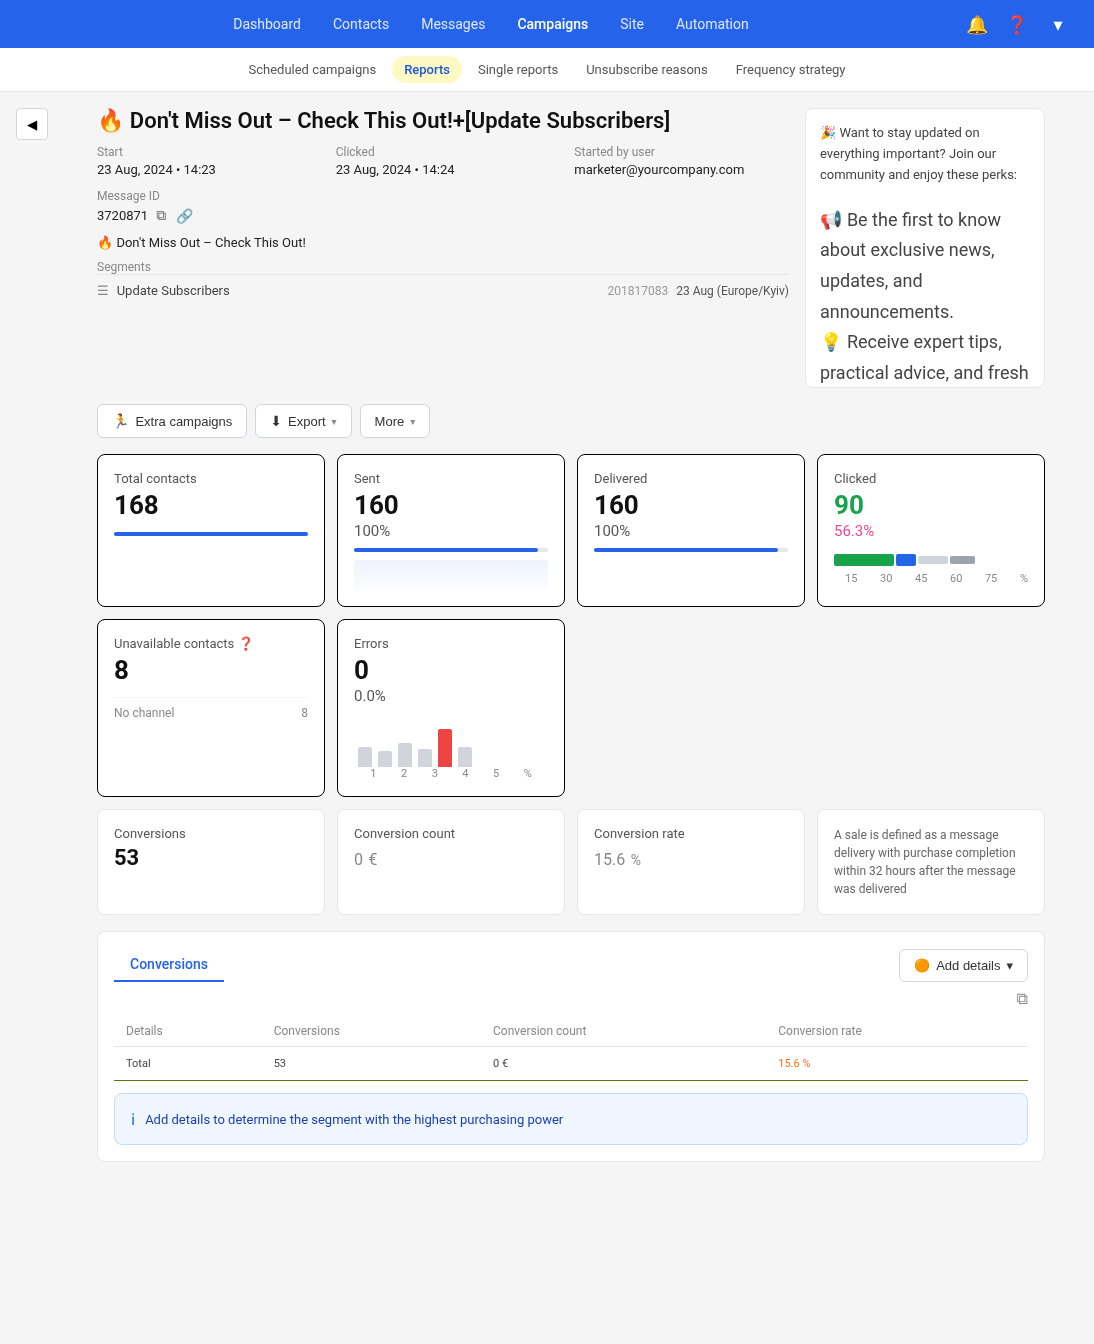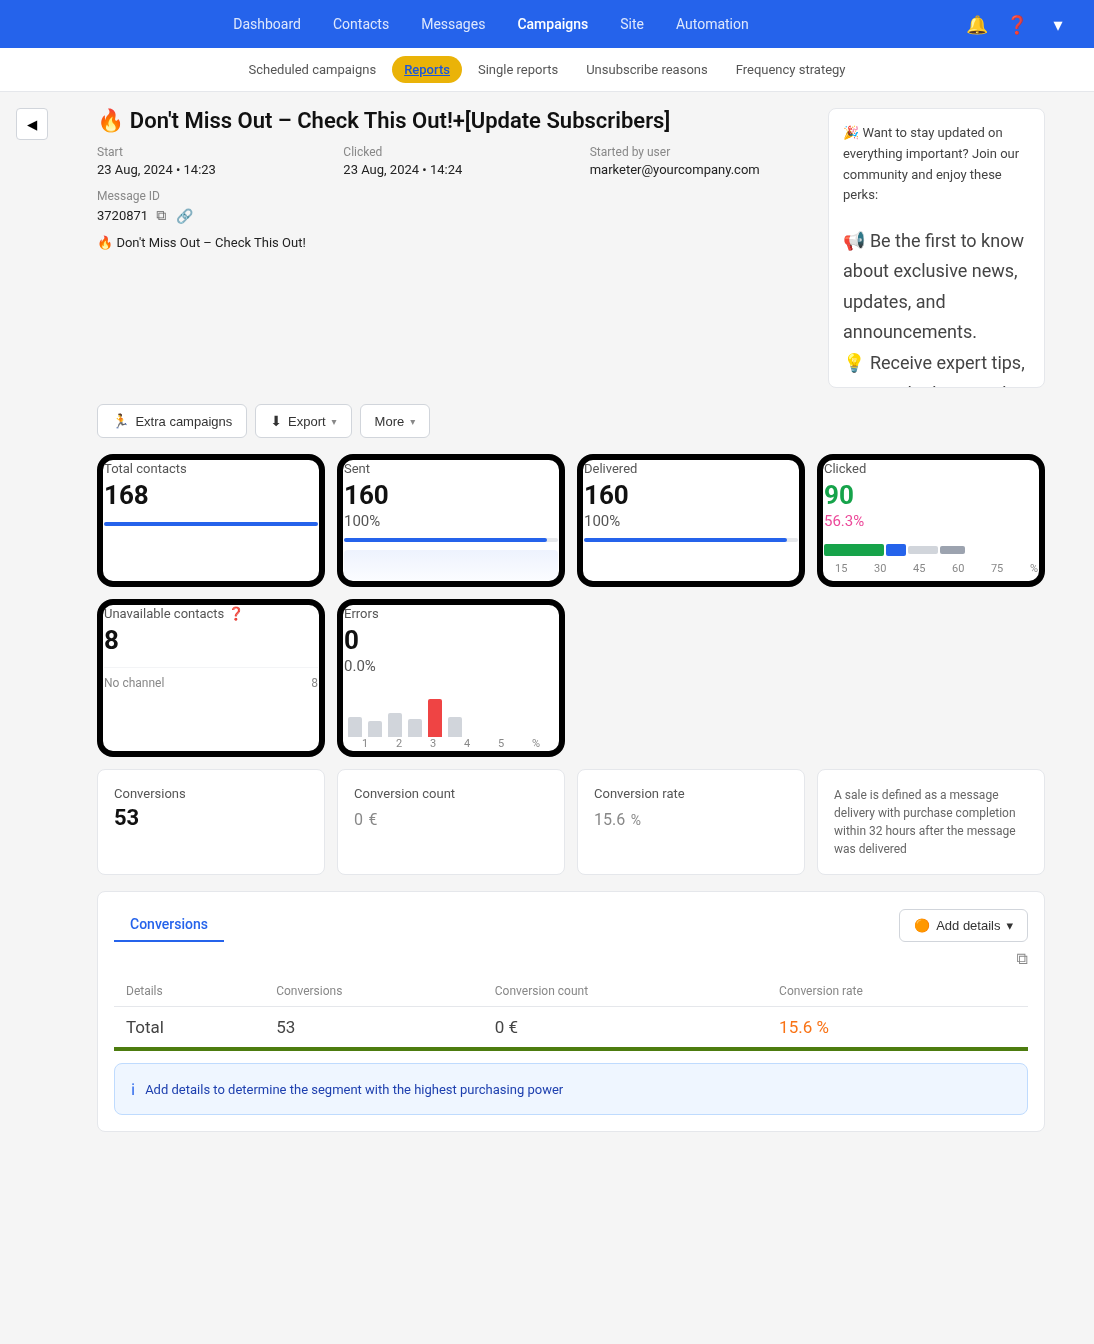--- a/index.html
+++ b/index.html
@@ -9,21 +9,21 @@
     .top-nav { background: #2563eb; display: flex; align-items: center; padding: 0 20px; height: 48px; }
     .top-nav-items { display: flex; gap: 4px; flex: 1; justify-content: center; }
     .top-nav-item { color: rgba(255,255,255,0.85); padding: 8px 14px; border-radius: 4px; cursor: pointer; font-size: 14px; white-space: nowrap; }
     .top-nav-item.active { color: #fff; font-weight: 500; }
     .top-nav-icons { display: flex; gap: 8px; align-items: center; }
     .top-nav-icon { color: #fff; width: 32px; height: 32px; display: flex; align-items: center; justify-content: center; cursor: pointer; font-size: 18px; }
 
     
     .sub-nav { background: #fff; border-bottom: 1px solid #e5e7eb; display: flex; align-items: center; padding: 0 20px; height: 44px; gap: 4px; justify-content: center; }
     .sub-nav-item { color: #555; padding: 6px 12px; border-radius: 4px; cursor: pointer; font-size: 13px; white-space: nowrap; }
-    .sub-nav-item.active { background: #eab308; color: #1a56db; font-weight: 500; border-radius: 20px; text-decoration: underline; }
+    .sub-nav-item.active { background: #fef9c3; color: #1a56db; font-weight: 500; border-radius: 20px; }
 
     
     .back-btn { background: #fff; border: 1px solid #d1d5db; border-radius: 4px; width: 32px; height: 32px; display: flex; align-items: center; justify-content: center; cursor: pointer; margin: 16px 0 16px 16px; flex-shrink: 0; }
 
     
     .main-content { max-width: 980px; margin: 0 auto; padding: 0 16px 32px; }
 
     
     .page-header { display: flex; gap: 16px; margin: 16px 0; }
     .page-header-left { flex: 1; }
@@ -35,31 +35,31 @@
     .icon-btn { background: none; border: none; cursor: pointer; color: #666; font-size: 14px; padding: 2px; }
     .segments-row { margin-top: 8px; }
     .segment-row { display: flex; align-items: center; gap: 8px; padding: 8px 0; border-top: 1px solid #e5e7eb; font-size: 13px; color: #444; }
     .segment-id { color: #999; font-size: 12px; margin-left: auto; }
     .segment-date { font-size: 12px; color: #555; text-align: right; }
     .tags-row { margin-top: 8px; }
     .tags-row label { font-size: 12px; color: #888; display: block; margin-bottom: 4px; }
     .add-tag { font-size: 13px; color: #444; cursor: pointer; }
 
     
-    .side-panel { width: 217px; background: #fff; border: 1px solid #e5e7eb; border-radius: 8px; padding: 14px; font-size: 13px; color: #444; line-height: 1.5; flex-shrink: 0; max-height: 280px; overflow: hidden; }
+    .side-panel { width: 240px; background: #fff; border: 1px solid #e5e7eb; border-radius: 8px; padding: 14px; font-size: 13px; color: #444; line-height: 1.5; flex-shrink: 0; max-height: 280px; overflow: hidden; }
 
     
     .toolbar { display: flex; gap: 8px; margin: 12px 0 16px; }
     .btn { display: flex; align-items: center; gap: 6px; padding: 8px 14px; border-radius: 6px; border: 1px solid #d1d5db; background: #fff; cursor: pointer; font-size: 13px; color: #333; font-weight: 500; }
     .btn-icon { font-size: 14px; }
     .btn-chevron { font-size: 10px; color: #888; }
 
     
     .stats-grid { display: grid; grid-template-columns: 1fr 1fr 1fr 1fr; gap: 12px; margin-bottom: 12px; }
-    .stat-card { background: #fff; border: 6px solid #000000; border-radius: 16px; padding: 1px; }
+    .stat-card { background: #fff; border: 1px solid #000000; border-radius: 8px; padding: 16px; }
     .stat-label { font-size: 13px; color: #555; margin-bottom: 4px; display: flex; align-items: center; gap: 4px; }
     .stat-value { font-size: 26px; font-weight: 700; color: #111; }
     .stat-value.green { color: #16a34a; }
     .stat-subtext { font-size: 15px; color: #555; margin-top: 2px; }
     .stat-bar { height: 4px; background: #e5e7eb; border-radius: 2px; margin-top: 12px; }
     .stat-bar-fill { height: 4px; background: #2563eb; border-radius: 2px; }
 
     
     .clicked-chart { margin-top: 12px; position: relative; }
     .clicked-bars { display: flex; align-items: center; gap: 2px; height: 16px; }
@@ -93,21 +93,21 @@
     .conv-header { display: flex; align-items: center; justify-content: space-between; margin-bottom: 8px; }
     .conv-tabs { display: flex; gap: 0; }
     .conv-tab { padding: 8px 16px; font-size: 14px; color: #888; cursor: pointer; border-bottom: 2px solid transparent; }
     .conv-tab.active { color: #2563eb; border-bottom: 2px solid #2563eb; font-weight: 500; }
     .add-details-btn { display: flex; align-items: center; gap: 6px; padding: 8px 14px; border-radius: 6px; border: 1px solid #d1d5db; background: #fff; cursor: pointer; font-size: 13px; color: #333; font-weight: 500; }
     .copy-btn { background: none; border: none; cursor: pointer; color: #888; font-size: 16px; display: flex; align-items: center; justify-content: flex-end; margin-bottom: 8px; width: 100%; }
 
     
     .conv-table { width: 100%; border-collapse: collapse; }
     .conv-table th { text-align: left; font-size: 12px; color: #888; font-weight: 400; padding: 8px 12px; border-bottom: 1px solid #e5e7eb; }
-    .conv-table td { padding: 10px 12px; font-size: 17px; color: #444; border-bottom: 4px solid #4d7c0f; }
+    .conv-table td { padding: 10px 12px; font-size: 11px; color: #444; border-bottom: 1px solid #4d7c0f; }
     .conv-table td.orange { color: #f97316; }
 
     
     .info-banner { background: #eff6ff; border: 1px solid #bfdbfe; border-radius: 8px; padding: 14px 16px; display: flex; align-items: center; gap: 10px; font-size: 13px; color: #1e40af; margin-top: 12px; }
     .back-col { display: flex; flex-direction: column; }
   </style>
 </head>
 <body>
 
 <nav>
@@ -166,20 +166,29 @@
         <div class="meta-item">
           <label>Message ID</label>
           <div class="message-id-row">
             <span class="meta-val">3720871</span>
             <button class="icon-btn">⧉</button>
             <button class="icon-btn">🔗</button>
           </div>
         </div>
         <div class="meta-item" style="margin-top:8px;">
           <span class="meta-val">🔥 Don't Miss Out – Check This Out!</span>
+        </div>
+        <div class="segments-row">
+          <label style="font-size:12px;color:#888;">Segments</label>
+          <div class="segment-row">
+            <span style="font-size:13px; color:#888;">☰</span>
+            <span>Update Subscribers</span>
+            <span class="segment-id">201817083</span>
+            <div class="segment-date">23 Aug (Europe/Kyiv)</div>
+          </div>
         </div>
       </div>
 
       <div class="side-panel">
         <p style="font-size:13px; line-height:1.6;">🎉 Want to stay updated on everything important? Join our community and enjoy these perks:</p>
         <br>
         <p style="font-size:18px; line-height:1.7;">📢 Be the first to know about exclusive news, updates, and announcements.<br>
         💡 Receive expert tips, practical advice, and fresh ideas to inspire and empower you.<br>
         🎁 Unlock special offers, discounts, and surprises created just for you.<br>
         🔔 Get timely notifications so you never miss an opportunity.</p>

